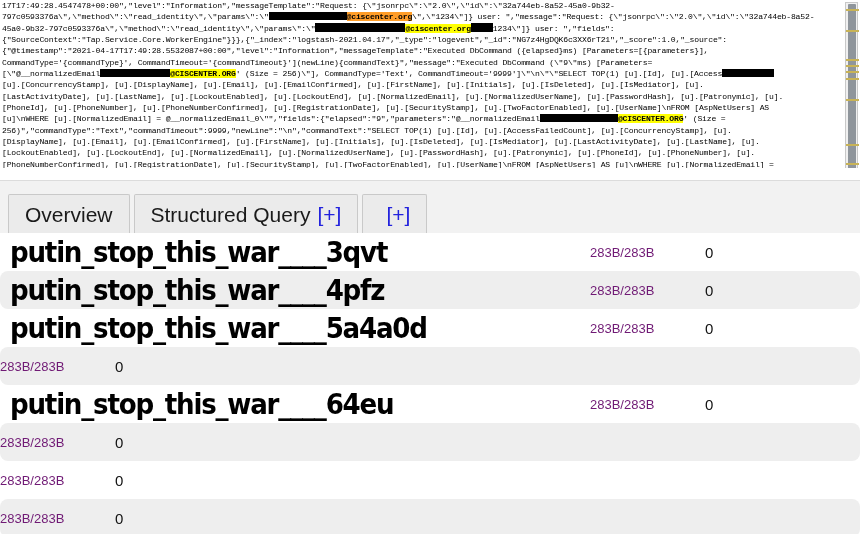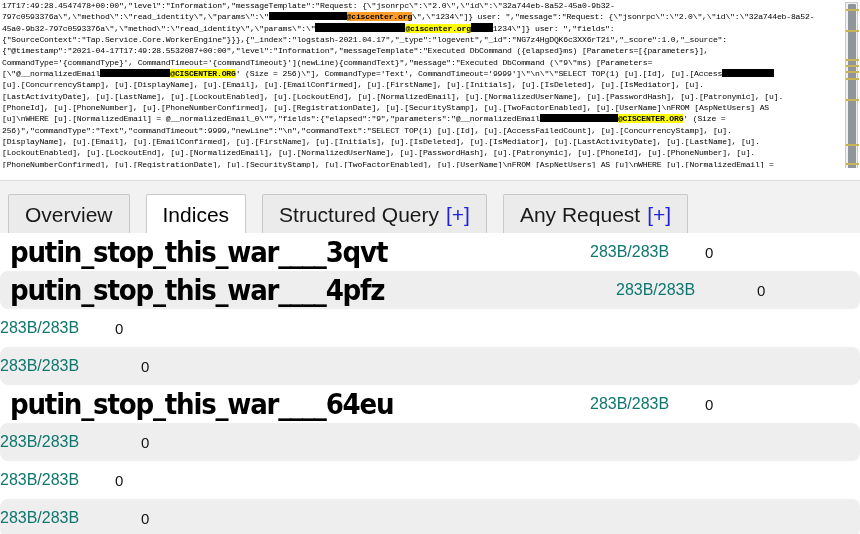--- a/index.html
+++ b/index.html
@@ -101,21 +101,21 @@
     left: 0;
     top: 180px;
     width: 860px;
     height: 53px;
     background: #f2f2f2;
     border-top: 1px solid #dcdcdc;
     box-sizing: border-box;
     display: flex;
     align-items: flex-end;
     padding-left: 8px;
-    gap: 16px;
+    gap: 4px;
   }
   .tab {
     height: 40px;
     box-sizing: border-box;
     display: flex;
     align-items: center;
     justify-content: center;
     padding: 0 16px;
     background: #ebebeb;
     border: 1px solid #c9c9c9;
@@ -152,38 +152,37 @@
   .index-row {
     height: 38px;
     display: flex;
     align-items: center;
     background: #ffffff;
     cursor: pointer;
     border-radius: 8px;
   }
   .index-row.alt {
     background: #eeeeee;
-    gap: 26px;
   }
   .idx-name {
     width: 590px;
     padding-left: 10px;
     box-sizing: border-box;
     font-family: "DejaVu Sans Condensed", "Liberation Sans Narrow", "Liberation Sans", sans-serif;
     font-size: 29px;
     font-weight: bold;
     color: #000000;
     letter-spacing: -1.2px;
     white-space: nowrap;
     overflow: hidden;
   }
   .idx-size {
     width: 115px;
-    font-size: 16px;
-    color: #0f766e;
+    font-size: 13px;
+    color: #701a75;
     white-space: nowrap;
   }
   .idx-count {
     width: 60px;
     font-size: 15px;
     color: #111111;
     white-space: nowrap;
   }
 </style>
 </head>
@@ -220,45 +219,42 @@
     <div class="scroll-tick" style="top:160px"></div>
   </div>
 </div>
 
 <div id="panel-gap"></div>
 
 <div id="tab-bar">
     <div class="tab">
       <span>Overview</span>
     </div>
-    <div class="tab active">
-      <span>Indices</span>
-    </div>
     <div class="tab">
       <span>Structured Query</span>
       <span class="plus">[+]</span>
     </div>
     <div class="tab">
-      <span>Any Request</span>
       <span class="plus">[+]</span>
     </div>
   </div>
 
 <div id="index-list">
     <div class="index-row">
       <div class="idx-name">putin_stop_this_war____3qvt</div>
       <div class="idx-size">283B/283B</div>
       <div class="idx-count">0</div>
     </div>
     <div class="index-row alt">
       <div class="idx-name">putin_stop_this_war____4pfz</div>
       <div class="idx-size">283B/283B</div>
       <div class="idx-count">0</div>
     </div>
     <div class="index-row">
+      <div class="idx-name">putin_stop_this_war____5a4a0d</div>
       <div class="idx-size">283B/283B</div>
       <div class="idx-count">0</div>
     </div>
     <div class="index-row alt">
       <div class="idx-size">283B/283B</div>
       <div class="idx-count">0</div>
     </div>
     <div class="index-row">
       <div class="idx-name">putin_stop_this_war____64eu</div>
       <div class="idx-size">283B/283B</div>

